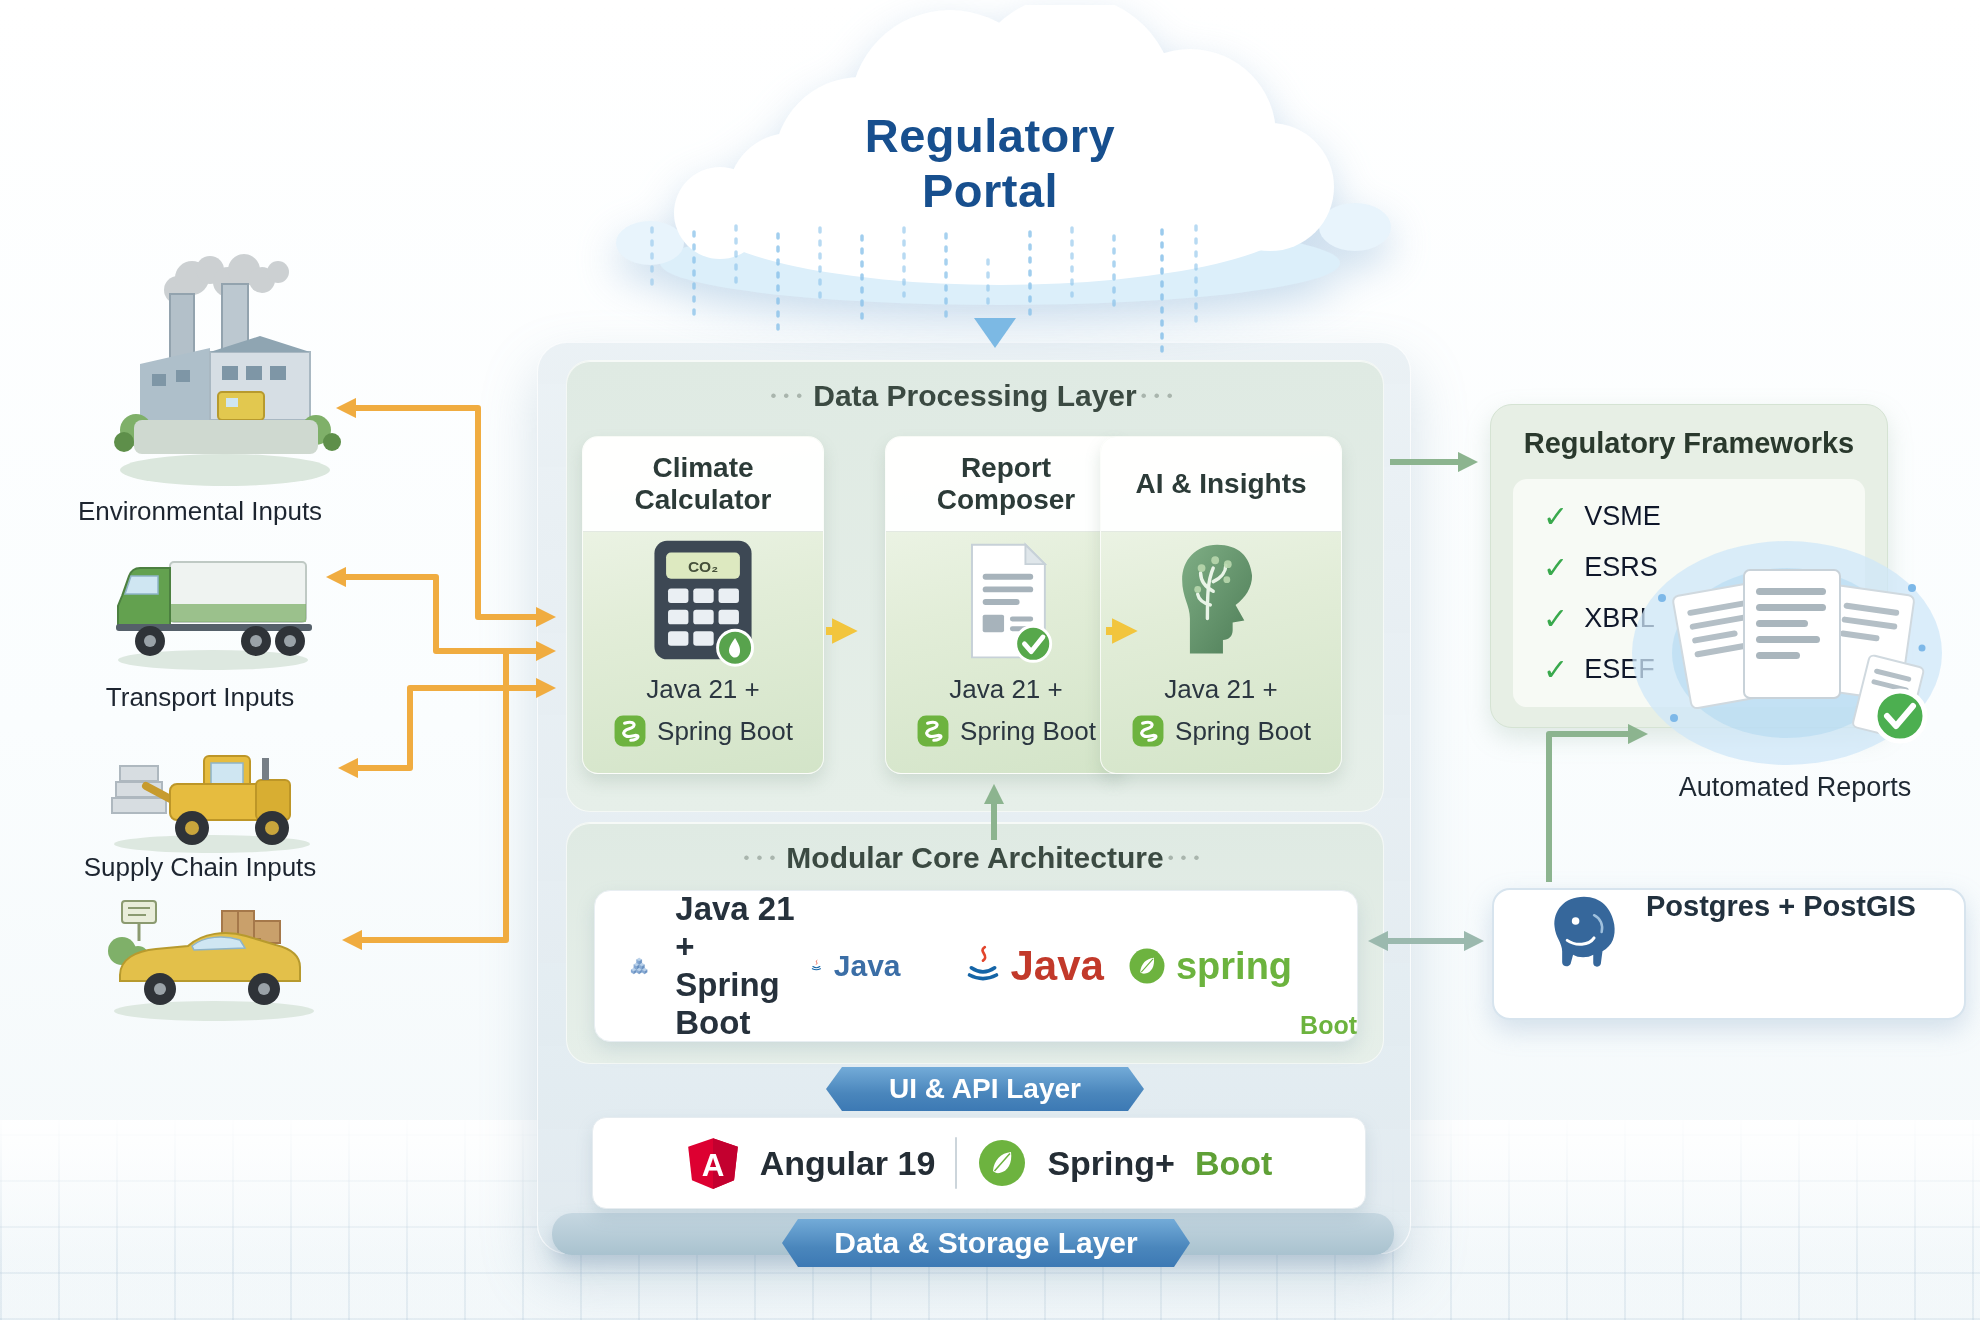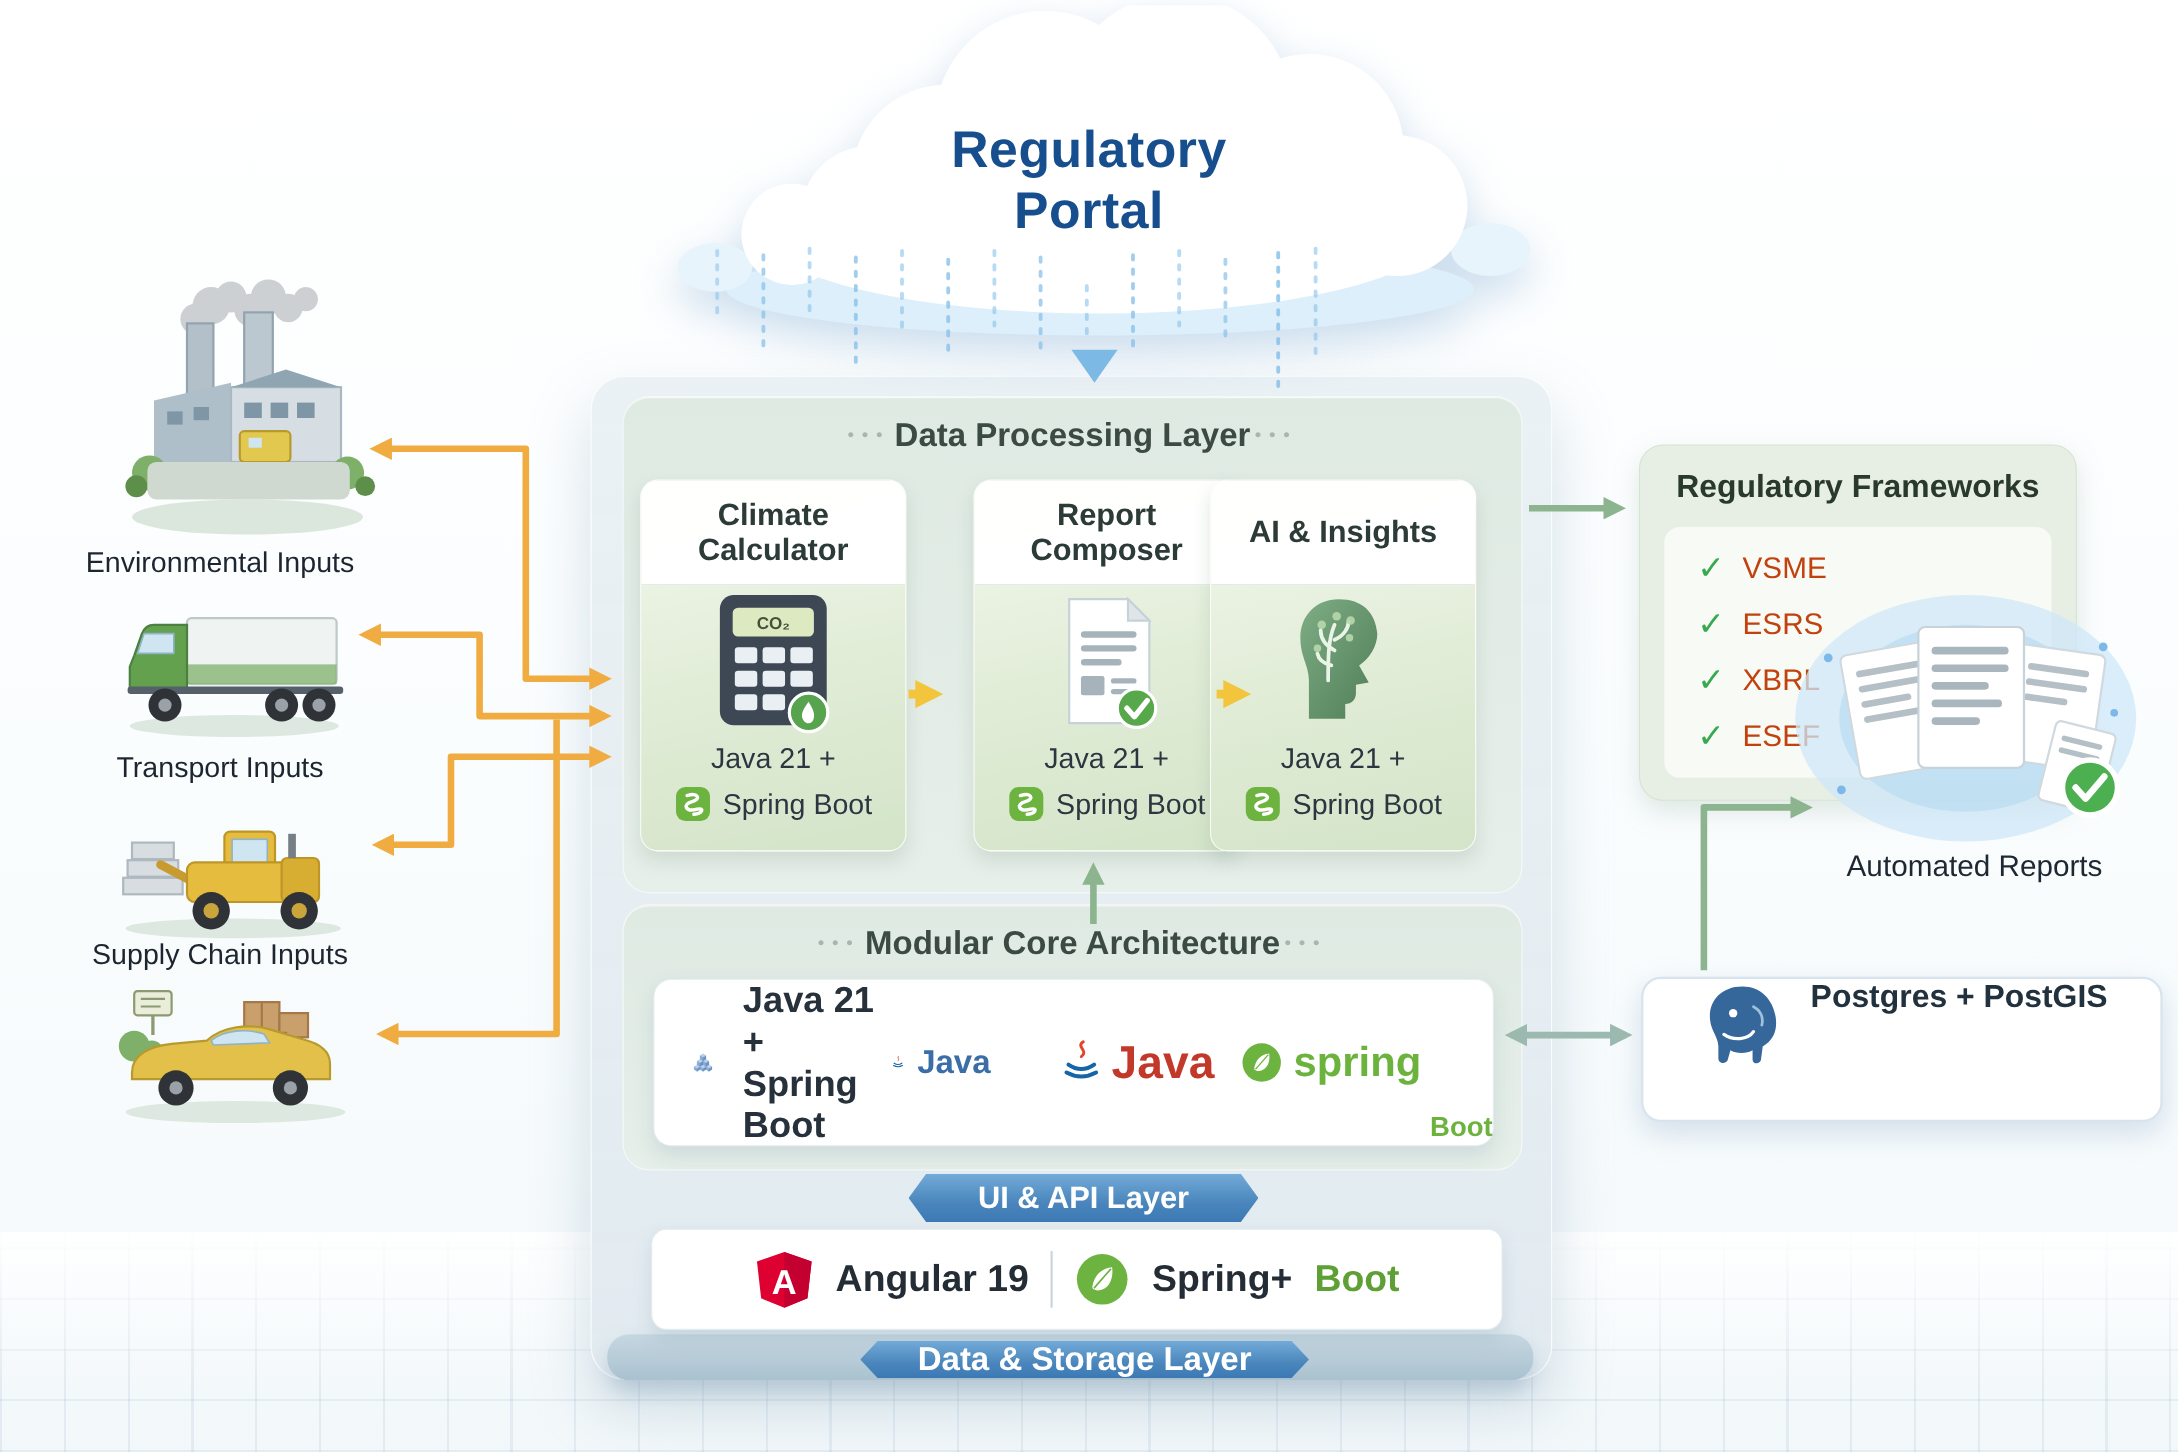--- a/index.html
+++ b/index.html
@@ -61,36 +61,36 @@
   .core-row2{display:flex;align-items:center;gap:10px;margin-left:56px;}
   .java-red{color:#c2392a;font-size:42px;font-weight:bold;}
   .spring-green{color:#6cb33e;font-size:38px;font-weight:bold;}
   .boot-green{color:#6cb33e;font-size:25px;font-weight:bold;align-self:flex-end;margin-bottom:2px;margin-left:-2px;}
   
   .ribbon{z-index:9;display:flex;align-items:center;justify-content:center;color:#fff;font-weight:bold;
     background:linear-gradient(180deg,#73abd8 0%,#4a86bc 60%,#3c79b4 100%);
     box-shadow:0 6px 12px rgba(70,115,160,.4);
     clip-path:polygon(16px 0,calc(100% - 16px) 0,100% 50%,calc(100% - 16px) 100%,16px 100%,0 50%);}
   .ui-banner{left:826px;top:1067px;width:318px;height:44px;font-size:28px;}
-  .storage-banner{left:782px;top:1219px;width:408px;height:34px;font-size:30px;}
+  .storage-banner{left:782px;top:1219px;width:408px;height:48px;font-size:30px;}
   .ui-card{left:592px;top:1117px;width:772px;height:90px;z-index:5;background:#ffffff;border-radius:14px;
     border:1px solid #e6ecf0;box-shadow:0 8px 16px rgba(120,150,170,.22);
     display:flex;align-items:center;justify-content:center;gap:20px;}
   .ui-card .name{font-size:34px;font-weight:600;color:#242d35;}
   .ui-divider{width:2px;height:52px;background:#ccd5db;border-radius:2px;}
   .boot-ui{color:#5fa036;font-size:34px;font-weight:bold;}
   
   .input-label{z-index:2;text-align:center;font-size:26px;color:#1d2530;font-weight:500;}
   
   .reg-box{left:1490px;top:404px;width:396px;height:322px;z-index:2;background:#e7efe5;
     border:1px solid #d5e3d3;border-radius:22px;box-shadow:0 10px 24px rgba(140,170,150,.25);}
   .reg-title{position:absolute;left:0;top:22px;width:100%;text-align:center;font-size:29px;font-weight:bold;color:#2a392d;}
   .reg-list{position:absolute;left:22px;top:74px;width:352px;height:228px;background:rgba(253,254,251,.72);
     border-radius:14px;padding:12px 0;box-sizing:border-box;display:flex;flex-direction:column;justify-content:space-around;}
-  .reg-item{display:flex;align-items:center;gap:16px;padding-left:30px;font-size:27px;color:#c2410c;font-weight:500;}
+  .reg-item{display:flex;align-items:center;gap:16px;padding-left:30px;font-size:27px;color:#0f172a;font-weight:500;}
   .check-glyph{color:#39a94d;font-size:30px;font-weight:bold;}
   .check-glyph::after{content:"\2713";}
   .reports-wrap{left:1622px;top:528px;width:330px;height:250px;z-index:3;}
   .reports-label{left:1630px;top:772px;width:330px;z-index:3;text-align:center;font-size:27px;color:#1e2832;}
   .pg-box{left:1492px;top:888px;width:470px;height:128px;z-index:2;background:#ffffff;border:2px solid #d7e4ee;
     border-radius:18px;box-shadow:0 10px 26px rgba(120,155,190,.28);
     display:flex;align-items:flex-start;justify-content:center;gap:20px;}
   .pg-label{font-size:29px;font-weight:600;color:#22313e;}
   .overlay{left:0;top:0;z-index:8;pointer-events:none;}
 </style>

